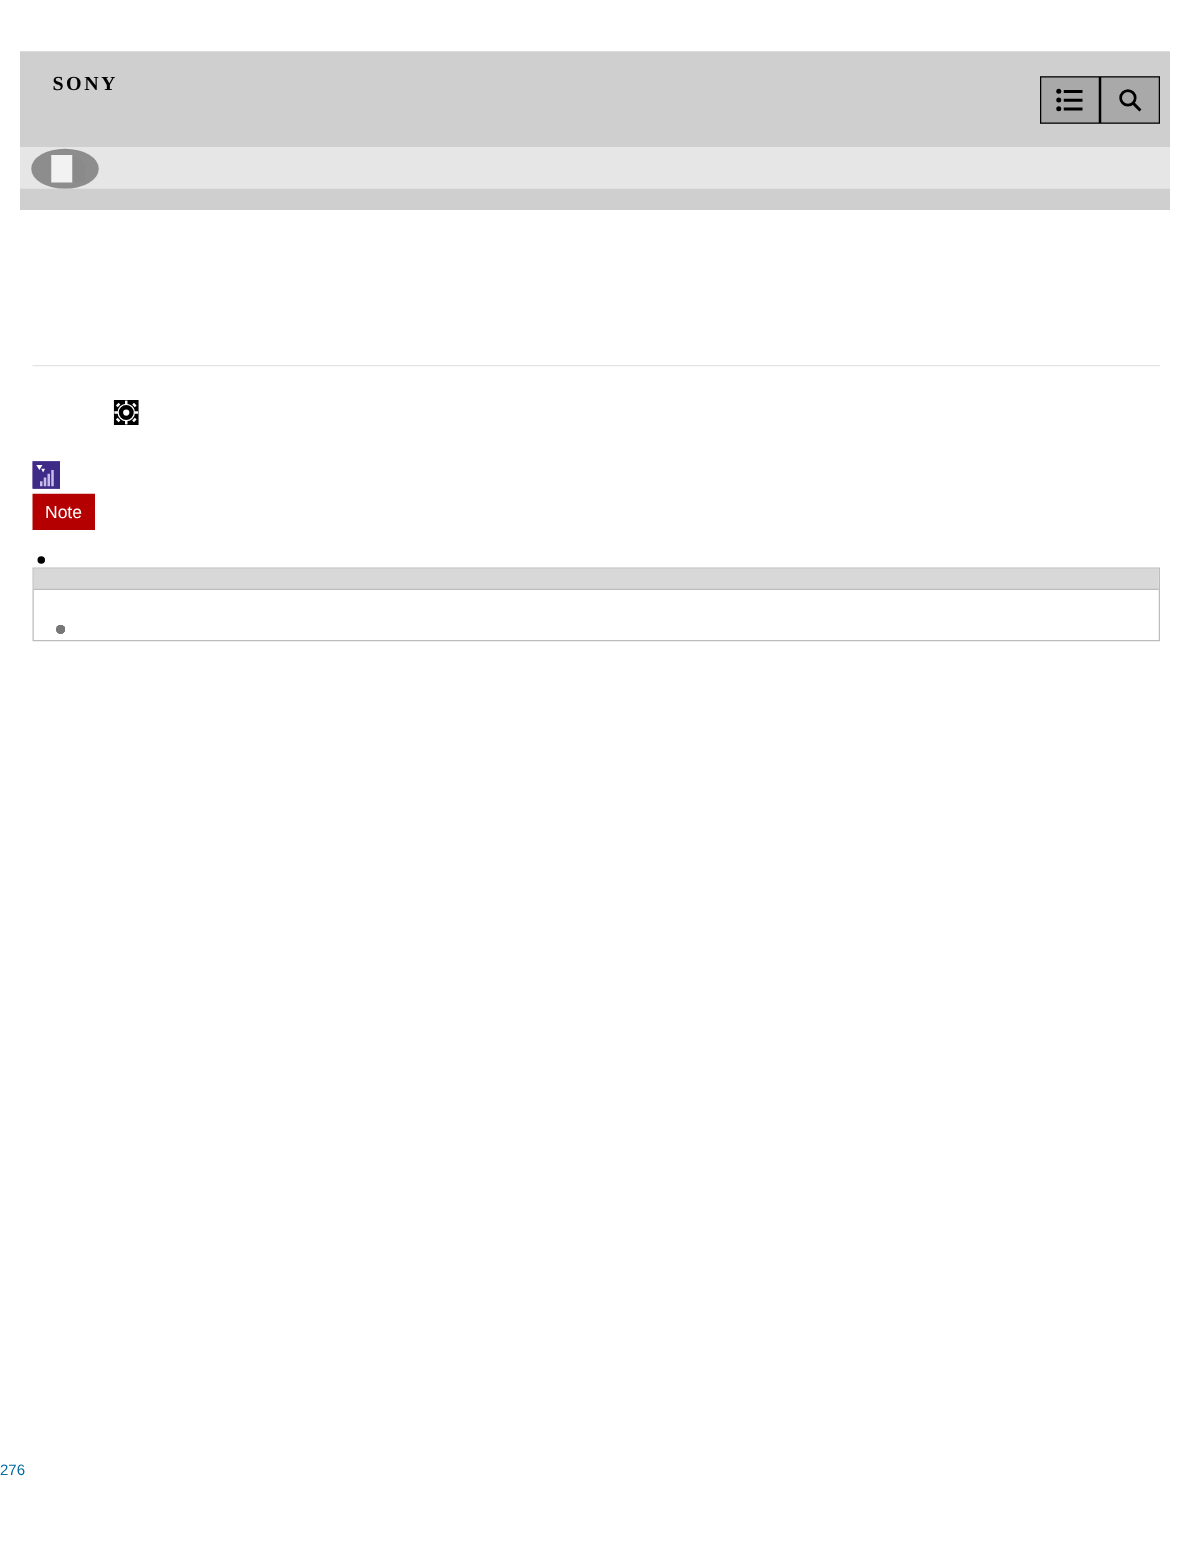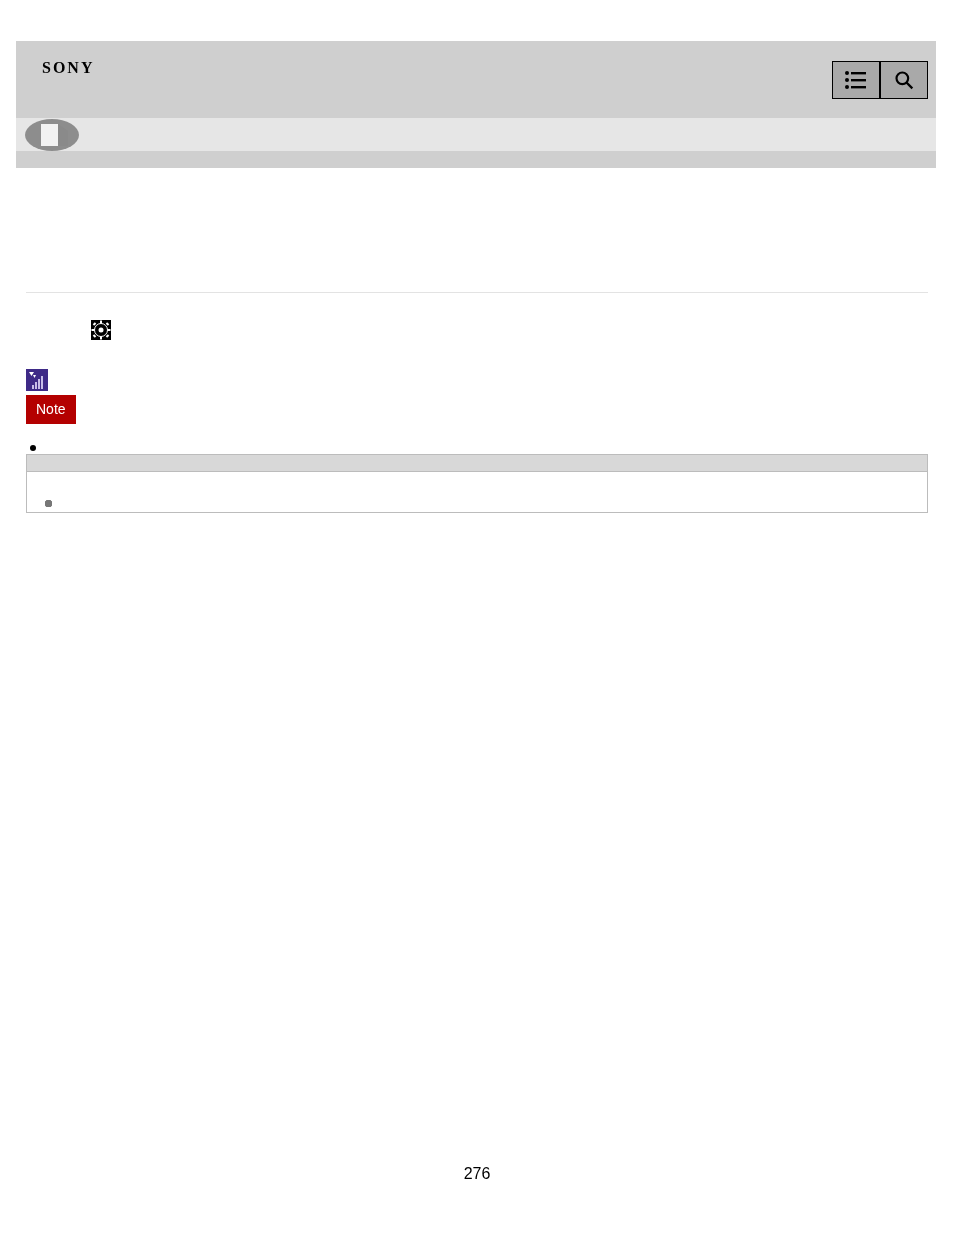--- a/index.html
+++ b/index.html
@@ -44,21 +44,21 @@
   .note-bullets li { position:relative; padding-left:20px; margin-bottom:8px; font-size:13px; }
   .note-bullets li::before { content:""; position:absolute; left:4px; top:7px; width:6px; height:6px; background:#000; border-radius:50%; }
 
   
   .related { margin-top:30px; border:1px solid #bcbcbc; }
   .related-head { background:#d8d8d8; border-bottom:1px solid #bcbcbc; padding:8px 10px; font-size:13px; }
   .related-list { list-style:none; padding:10px 14px 16px 14px; }
   .related-list li { position:relative; padding-left:22px; margin:14px 0; font-size:13px; color:#444; }
   .related-list li::before { content:""; position:absolute; left:4px; top:4px; width:7px; height:7px; background:#777; border-radius:50%; }
 
-  .page-number { position:absolute; bottom:52px; left:0; width:954px; text-align:center; font-size:16px; color:#000000; }
+  .page-number { position:absolute; bottom:52px; left:0; width:954px; font-size:12px; color:#0369a1; }
 
   
   .ghost { color:transparent; user-select:none; }
 </style>
 </head>
 <body>
 <div class="page">
 
   <div class="header-block">
     <div class="logo">SONY</div>

